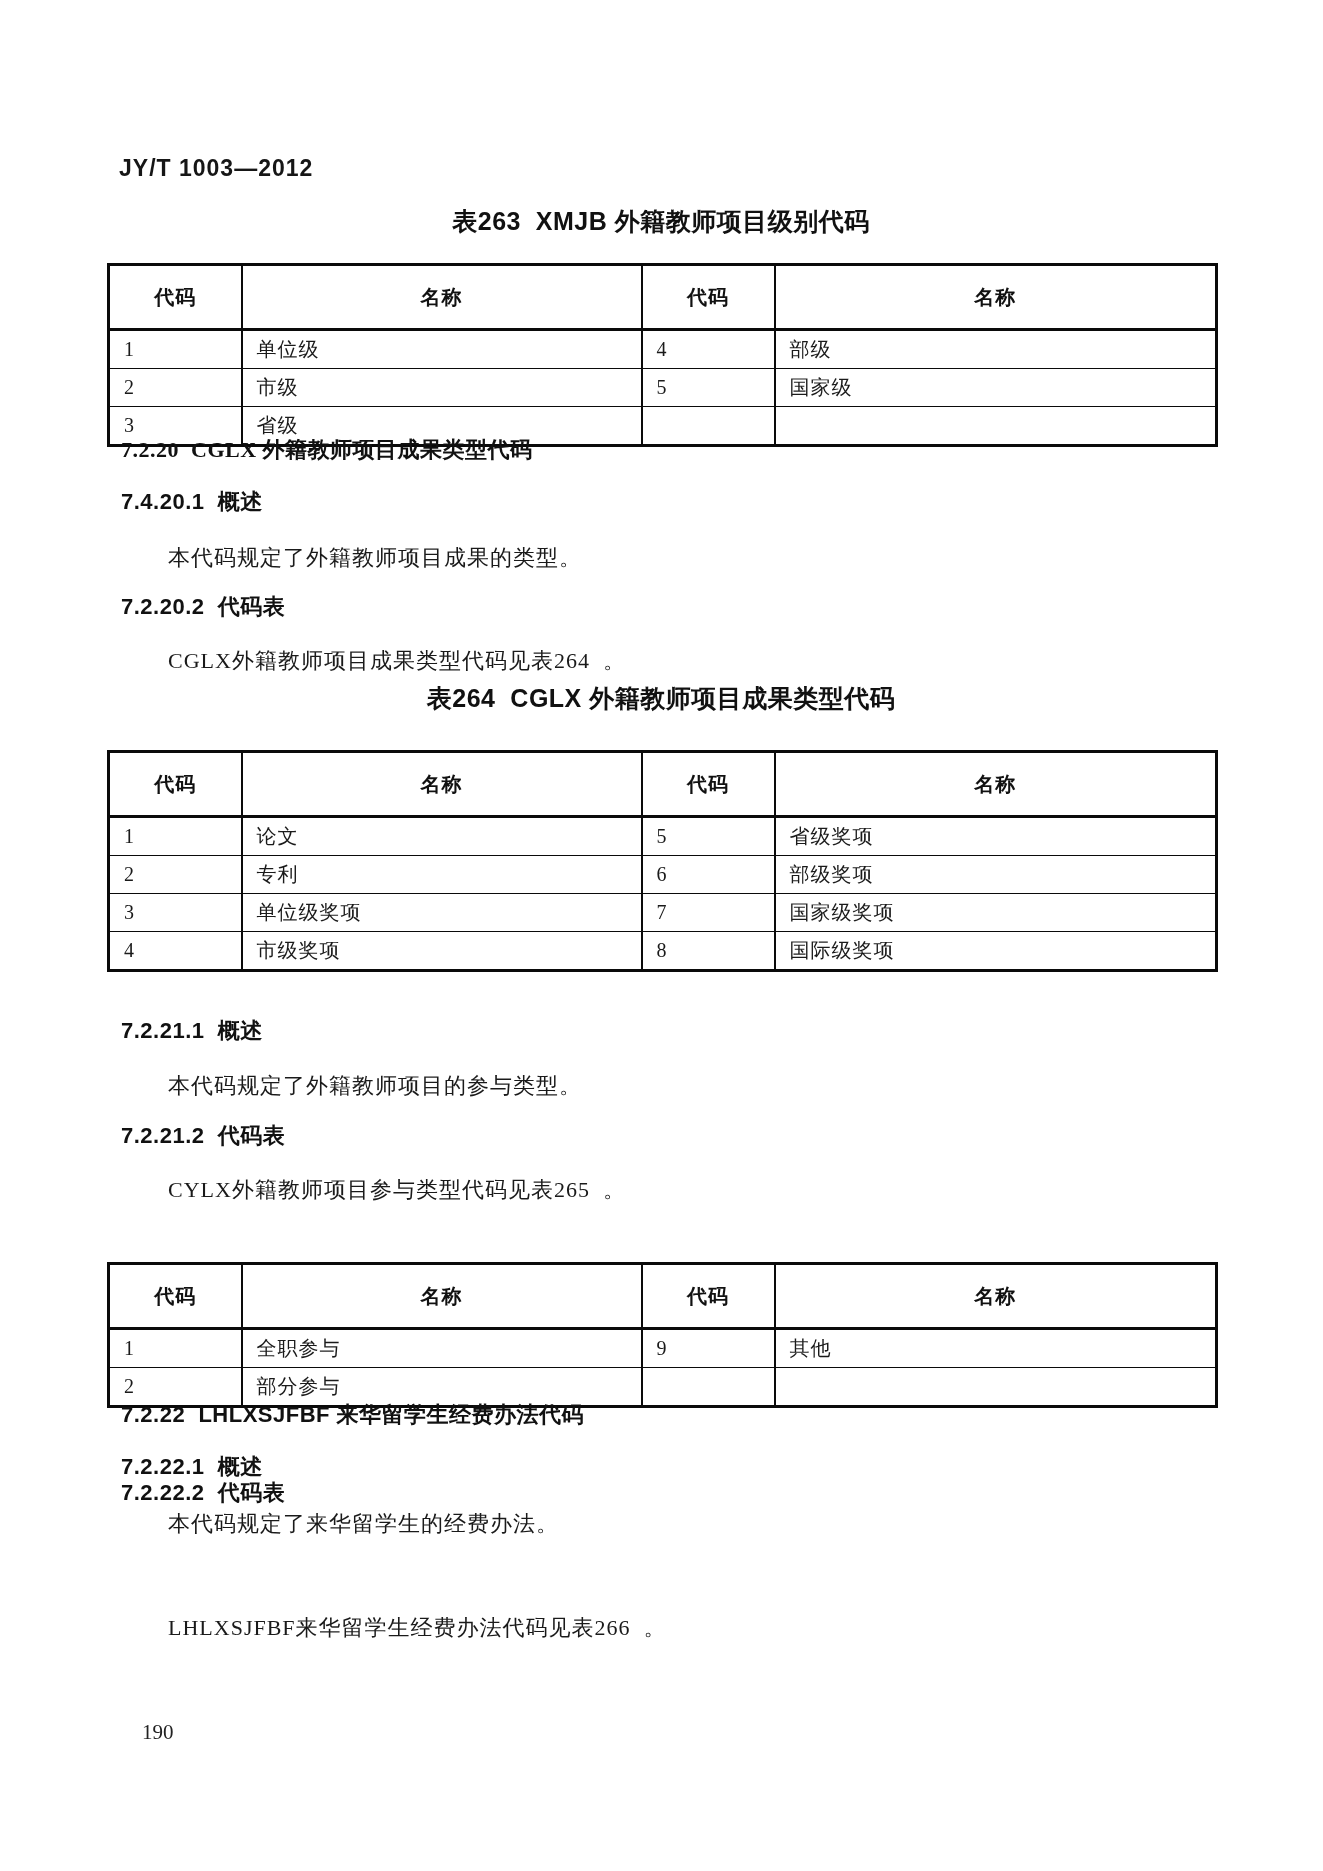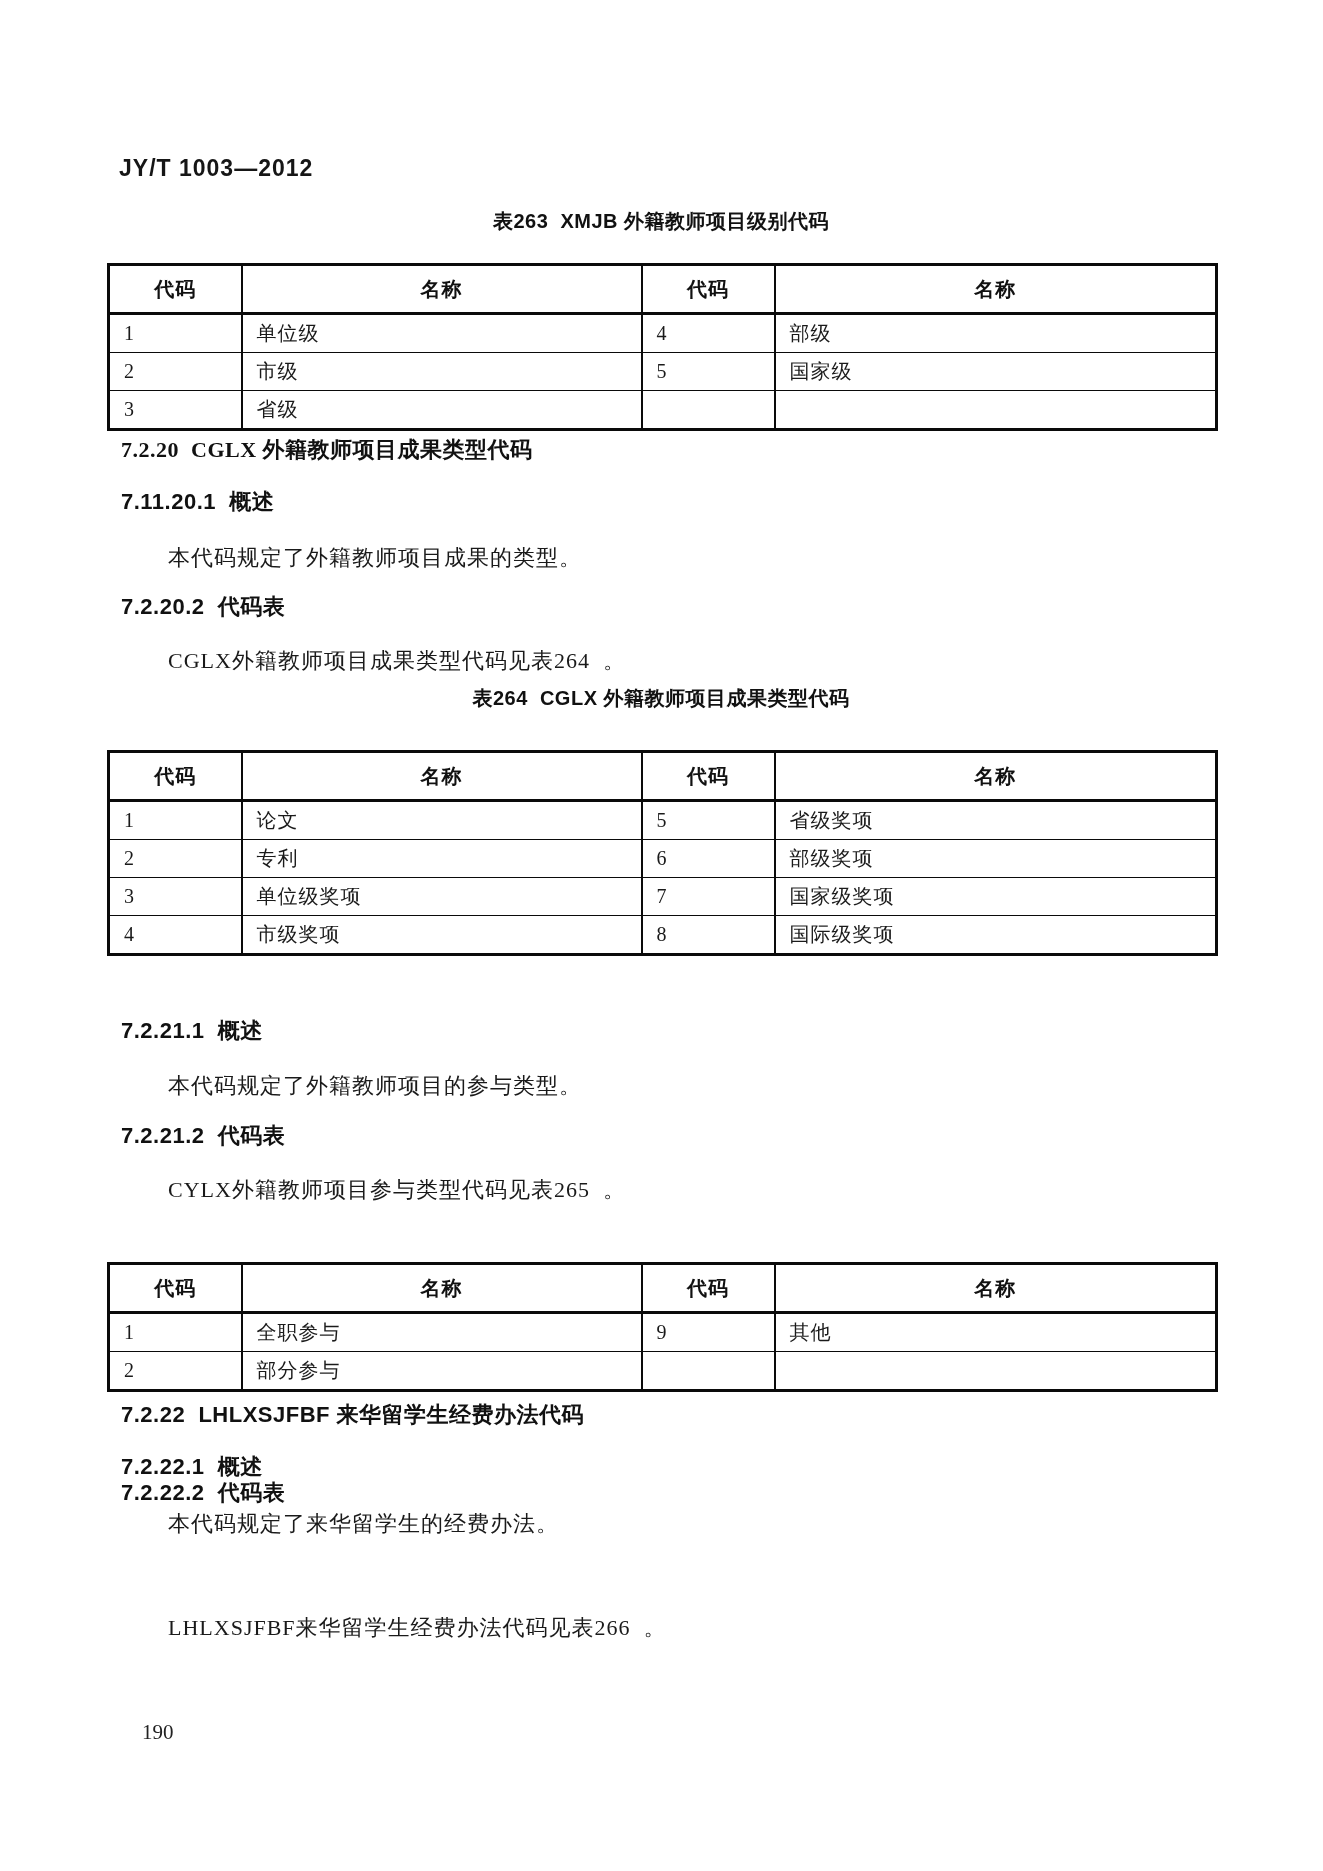--- a/index.html
+++ b/index.html
@@ -16,21 +16,21 @@
     position:absolute;left:119px;top:153px;
     font-family:"Liberation Sans",sans-serif;
     font-weight:bold;font-size:23px;line-height:30px;
     letter-spacing:1px;color:#161616;
     white-space:pre-wrap;
   }
   .tbl-caption{
     position:absolute;left:107px;width:1108px;
     text-align:center;
     font-family:"Liberation Sans",sans-serif;
-    font-weight:bold;font-size:20px;line-height:28px;
+    font-weight:bold;font-size:25px;line-height:28px;
     letter-spacing:0.5px;color:#111;
     white-space:pre-wrap;
   }
   .cap-263{top:207px;}
   .cap-264{top:684px;}
   .cap-265{top:1218px;}
   .sec-h{
     position:absolute;left:121px;
     font-family:"Liberation Sans",sans-serif;
     font-weight:bold;font-size:22px;line-height:26px;
@@ -72,21 +72,21 @@
   .code-table col.c2{width:400px;}
   .code-table col.c3{width:133px;}
   .code-table col.c4{width:442px;}
   .code-table th{
     height:38px;
     border:2px solid #0a0a0a;
     border-bottom:3px solid #0a0a0a;
     font-family:"Liberation Sans",sans-serif;
     font-weight:bold;font-size:20px;
     letter-spacing:1px;text-align:center;
-    color:#111;padding:4px;
+    color:#111;padding:12px;
   }
   .code-table td{
     height:37px;
     border:2px solid #0a0a0a;
     border-top-width:1px;border-bottom-width:1px;
     font-family:"Liberation Serif",serif;
     font-size:20px;letter-spacing:1px;
     color:#1a1a1a;
     padding:0 4px 0 14px;
     text-align:left;vertical-align:middle;
@@ -137,21 +137,21 @@
       <tr>
         <td>3</td>
         <td>省级</td>
         <td></td>
         <td></td>
       </tr>
     </tbody>
   </table>
 
   <div class="sec-h h-7-2-20">7.2.20  CGLX 外籍教师项目成果类型代码</div>
-  <div class="sec-h h-7-2-20-1">7.11.20.1  概述</div>
+  <div class="sec-h h-7-2-20-1">7.4.20.1  概述</div>
   <div class="para p-7-2-20-1">本代码规定了外籍教师项目成果的类型。</div>
   <div class="sec-h h-7-2-20-2">7.2.20.2  代码表</div>
   <div class="para p-7-2-20-2">CGLX外籍教师项目成果类型代码见表264  。</div>
 
   <div class="tbl-caption cap-264">表264  CGLX 外籍教师项目成果类型代码</div>
   <table class="code-table t-264">
     <colgroup>
         <col class="c1">
         <col class="c2">
         <col class="c3">

